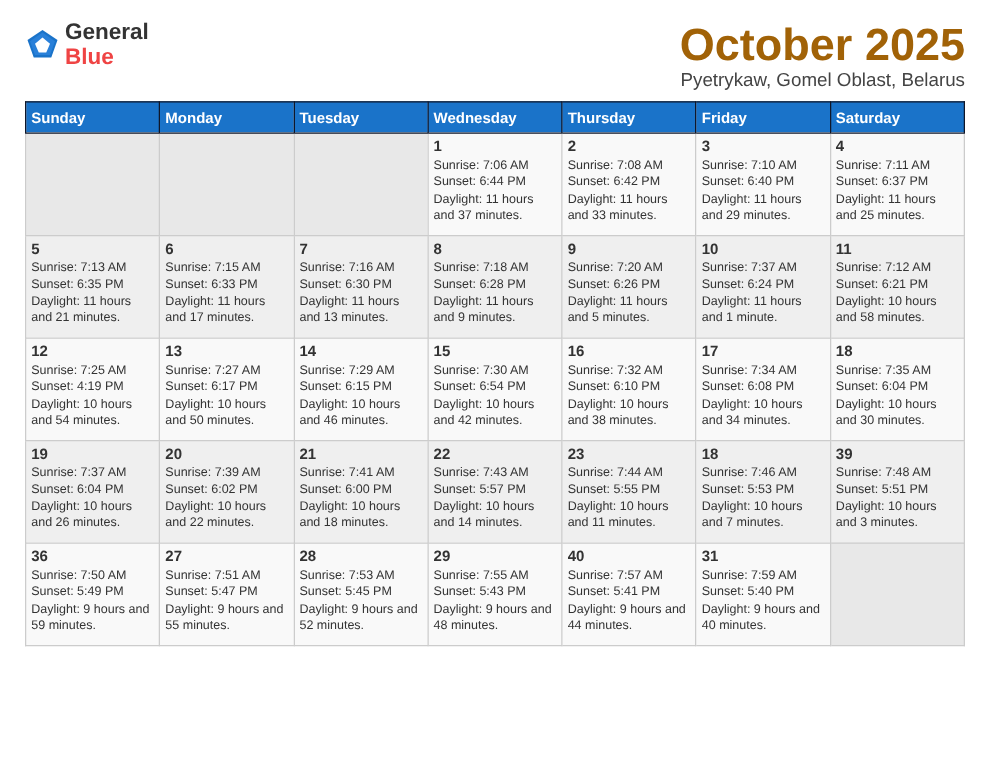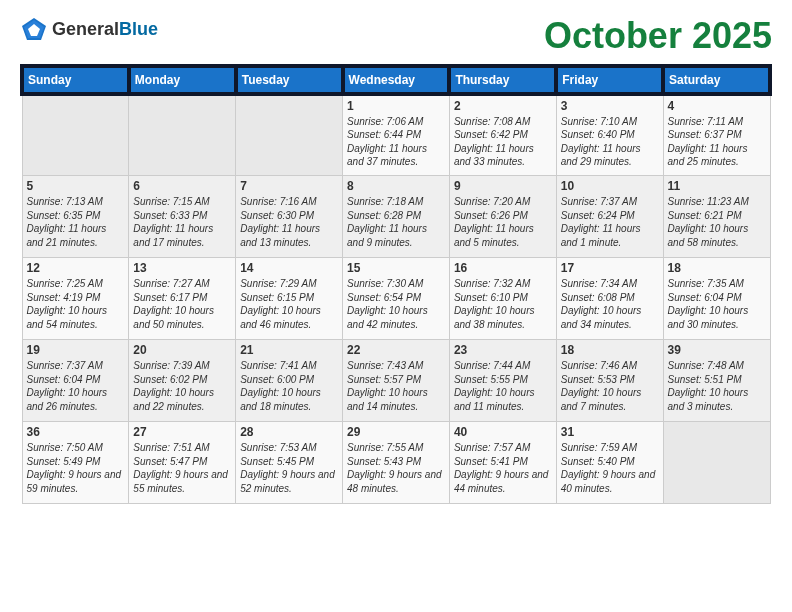--- a/index.html
+++ b/index.html
@@ -19,64 +19,64 @@
       justify-content: space-between;
       align-items: flex-start;
       margin-bottom: 8px;
     }
     .logo {
       display: flex;
       align-items: center;
     }
     .logo-text {
       display: flex;
-      flex-direction: row;
+      flex-direction: column;
       line-height: 1.1;
     }
     .logo-general {
       font-size: 18px;
       font-weight: bold;
       color: #333;
     }
     .logo-blue {
       font-size: 18px;
       font-weight: bold;
-      color: #0369a1;
+      color: #ef4444;
     }
     .logo-icon {
       width: 28px;
       height: 28px;
       margin-right: 4px;
     }
     .title-block {
       text-align: right;
     }
     .month-title {
       font-size: 36px;
       font-weight: bold;
-      color: #15803d;
+      color: #a16207;
       line-height: 1.1;
     }
     .location {
       font-size: 15px;
       color: #444;
     }
     .calendar {
       width: 100%;
       border-collapse: collapse;
       table-layout: fixed;
     }
     .calendar th {
       background-color: #1a73c9;
       color: #fff;
       font-size: 12px;
       font-weight: bold;
       padding: 5px 4px;
       text-align: left;
-      border: 4px solid #0f172a;
+      border: 1px solid #0f172a;
     }
     .calendar td {
       border: 1px solid #ccc;
       vertical-align: top;
       padding: 3px 4px;
       font-size: 10.5px;
       color: #333;
       height: 82px;
       background: #fff;
     }
@@ -89,21 +89,20 @@
     .day-num {
       font-size: 12px;
       font-weight: bold;
       margin-bottom: 2px;
       display: block;
     }
     .cell-content {
       font-size: 10px;
       line-height: 1.35;
       color: #333;
-      font-style: italic;
     }
     .empty-cell {
       background: #e8e8e8 !important;
     }
   </style>
 </head>
 <body>
 
 <div class="page">
   <div class="header">
@@ -113,20 +112,21 @@
         <polygon points="14,4 24,11 20,22 8,22 4,11" fill="#2980d9"></polygon>
         <polygon points="14,8 20,13 17,20 11,20 8,13" fill="#fff"></polygon>
       </svg>
       <div class="logo-text">
         <span class="logo-general">General</span>
         <span class="logo-blue">Blue</span>
       </div>
     </div>
     <div class="title-block">
       <div class="month-title">October 2025</div>
+      <div class="location">Pyetrykaw, Gomel Oblast, Belarus</div>
     </div>
   </div>
 
   <table class="calendar">
     <thead>
       <tr>
       <th>Sunday</th>
           <th>Monday</th>
           <th>Tuesday</th>
           <th>Wednesday</th>
@@ -207,21 +207,21 @@
           </td>
           <td>
             <span class="day-num">10</span>
             <div class="cell-content">Sunrise: 7:37 AM
 Sunset: 6:24 PM
 Daylight: 11 hours
 and 1 minute.</div>
           </td>
           <td>
             <span class="day-num">11</span>
-            <div class="cell-content">Sunrise: 11:23 AM
+            <div class="cell-content">Sunrise: 7:12 AM
 Sunset: 6:21 PM
 Daylight: 10 hours
 and 58 minutes.</div>
           </td>
         </tr>
         <tr>
           <td>
             <span class="day-num">12</span>
             <div class="cell-content">Sunrise: 7:25 AM
 Sunset: 4:19 PM

